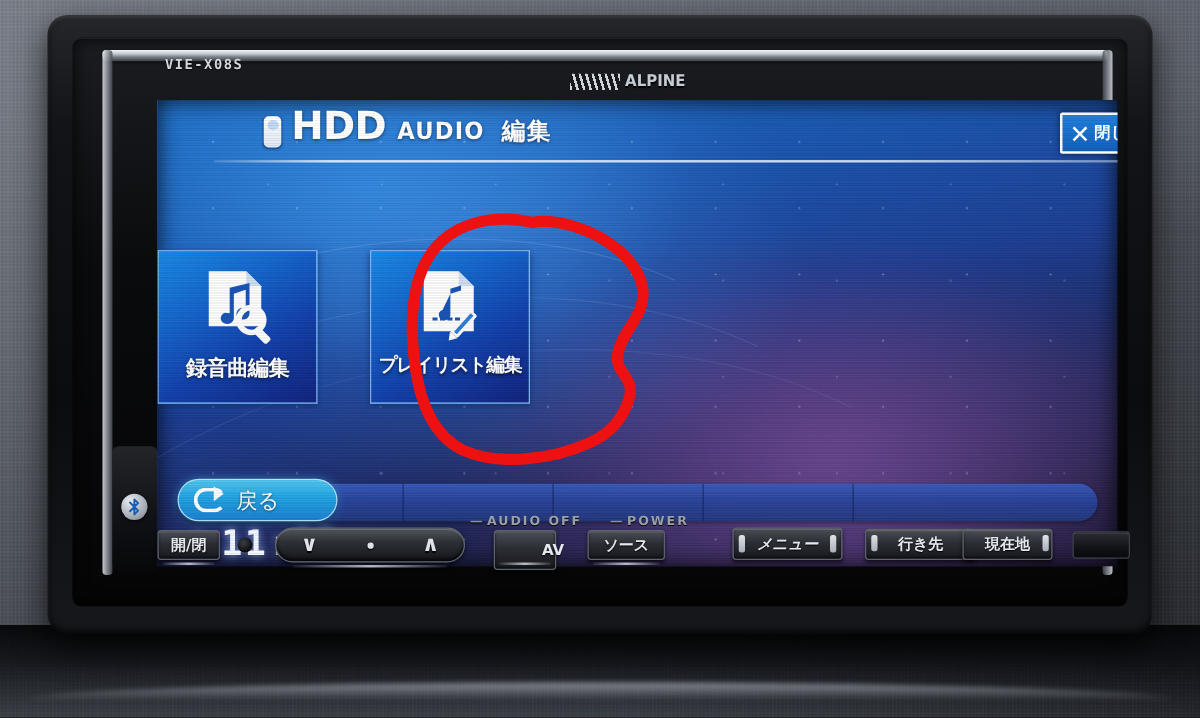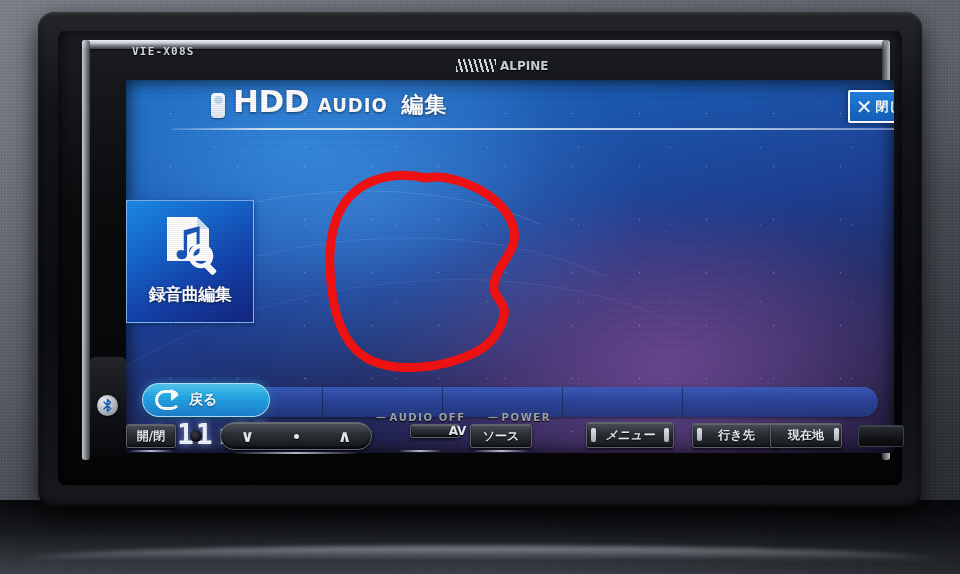--- a/index.html
+++ b/index.html
@@ -105,21 +105,21 @@
   .hdr-icon{position:absolute;left:40px;top:13px;width:14px;height:25px;border-radius:4px;
     background:linear-gradient(180deg,#ffffff,#dfe8f4);
     box-shadow:0 1px 2px rgba(0,0,0,.45);}
   .hdr-icon:after{content:"";position:absolute;left:2.5px;top:3px;width:9px;height:8px;
     border-radius:50%;background:rgba(150,190,235,.55);}
   .hdr-title{position:absolute;left:62px;top:6px;display:flex;align-items:baseline;
     color:#fff;text-shadow:0 1px 3px rgba(0,0,0,.55);}
   .t-hdd{font-size:31px;font-weight:bold;letter-spacing:-.5px;line-height:1;}
   .t-audio{font-size:19px;font-weight:bold;letter-spacing:1px;margin-left:7px;
     transform:scaleX(.95);}
-  .t-edit{font-size:22px;font-weight:bold;margin-left:12px;letter-spacing:1px;}
+  .t-edit{font-size:19px;font-weight:bold;margin-left:12px;letter-spacing:1px;}
   .hdr-rule{position:absolute;left:0;top:48px;width:100%;height:2px;
     background:linear-gradient(90deg,rgba(215,232,255,.15),rgba(225,238,255,.92) 12%,
                rgba(225,238,255,.85) 70%,rgba(215,232,255,.35));}
 
   .close-btn{position:absolute;right:16px;top:10px;height:29px;padding:0 6px;
     display:flex;align-items:center;gap:3px;
     background:linear-gradient(180deg,#1f7fdd,#1260bb);
     border:2px solid #ffffff;border-radius:2px;
     box-shadow:0 0 6px rgba(0,0,0,.5);}
   .close-x{color:#fff;font-size:20px;font-weight:bold;line-height:1;}
@@ -149,21 +149,21 @@
   .back-btn{position:absolute;left:16px;top:303px;width:128px;height:34px;border-radius:17px;
     background:linear-gradient(180deg,#54c8f2 0%,#23a8e6 40%,#1b7fd0 100%);
     border:1px solid rgba(190,235,255,.9);
     box-shadow:0 0 8px rgba(60,170,240,.6), 0 2px 4px rgba(0,0,0,.45);
     display:flex;align-items:center;gap:8px;padding-left:12px;box-sizing:border-box;}
   .back-ico{width:26px;height:20px;border-radius:10px;border:3px solid #fff;
     border-right-color:transparent;position:relative;box-sizing:border-box;}
   .back-ico:after{content:"";position:absolute;right:-1px;top:-4px;
     border-top:6px solid transparent;border-bottom:6px solid transparent;
     border-left:8px solid #fff;}
-  .back-lbl{color:#fff;font-size:14px;font-weight:bold;text-shadow:0 1px 2px rgba(0,0,0,.5);}
+  .back-lbl{color:#fff;font-size:17px;font-weight:normal;text-shadow:0 1px 2px rgba(0,0,0,.5);}
 
   .clock{position:absolute;left:22px;top:341px;display:flex;align-items:center;gap:8px;}
   .snow{color:#eef4ff;font-size:25px;line-height:1;text-shadow:0 0 6px rgba(200,225,255,.8);}
   .clock-time{font-family:"DejaVu Sans Mono","Liberation Mono",monospace;
     font-size:28px;font-weight:bold;color:#f0f5ff;letter-spacing:2px;line-height:1;
     text-shadow:0 0 7px rgba(170,210,255,.75);}
 
   
   .annot{position:absolute;left:196px;top:86px;width:208px;height:206px;pointer-events:none;}
 
@@ -268,20 +268,39 @@
               <path d="M36 2 L36 14 L48 14 Z" fill="#cfe0f2"></path>
               <path d="M18 34 a5.5 5 0 1 0 7.5 4.6 V18 l10 -3.2 v15.5
                        a5.5 5 0 1 0 3.2 4.6 V9 L22 13 v21.5" fill="#1a55b8" transform="translate(-1,-1) scale(0.95) translate(3,4)"></path>
               <circle cx="40" cy="41" r="10" fill="none" stroke="#ffffff" stroke-width="4.5"></circle>
               <rect x="45" y="46" width="6.5" height="15" rx="2" fill="#ffffff" transform="rotate(-45 48 53)"></rect>
             </svg>
           </div>
           <div class="mbtn-lbl">録音曲編集</div>
         </div>
 
+        <div class="mbtn">
+          <div class="mbtn-ico">
+            <svg width="58" height="62" viewBox="0 0 58 62" aria-hidden="true">
+              <path d="M8 2 H36 L48 14 V50 H8 Z" fill="#ffffff"></path>
+              <path d="M36 2 L36 14 L48 14 Z" fill="#cfe0f2"></path>
+              <path d="M23 33 a4.6 4.2 0 1 0 6.3 3.9 V16 l8.5 -2.7 v4 L29.3 20" fill="#1a55b8"></path>
+              <rect x="15" y="39" width="4" height="2.4" fill="#1a55b8"></rect>
+              <rect x="21" y="39" width="4" height="2.4" fill="#1a55b8"></rect>
+              <rect x="27" y="39" width="4" height="2.4" fill="#1a55b8"></rect>
+              <rect x="33" y="39" width="4" height="2.4" fill="#1a55b8"></rect>
+              <g transform="rotate(42 40 44)">
+                <rect x="36" y="32" width="8" height="24" rx="1.5" fill="#ffffff"></rect>
+                <rect x="38.5" y="34" width="3" height="20" fill="#2f7fd8"></rect>
+                <path d="M36 56 L44 56 L40 62 Z" fill="#ffffff"></path>
+              </g>
+            </svg>
+          </div>
+          <div class="mbtn-lbl sm">プレイリスト編集</div>
+        </div>
       </div>
 
       <div class="botbar">
         <div class="seg" style="left:180px"></div>
         <div class="seg" style="left:300px"></div>
         <div class="seg" style="left:420px"></div>
         <div class="seg" style="left:540px"></div>
       </div>
 
       <div class="back-btn">
@@ -317,21 +336,21 @@
 
       <div class="hole" style="left:132px;top:20px;"></div>
 
       <div class="rocker" style="left:162px;top:12px;width:152px;height:28px;">
         <span class="chev">∨</span>
         <span class="dot"></span>
         <span class="chev">∧</span>
       </div>
       <div class="pbtn-under" style="left:176px;top:42px;width:124px;"></div>
 
-      <div class="pbtn" style="left:352px;top:14px;width:50px;height:14px;padding-left:45px;">
+      <div class="pbtn" style="left:337px;top:14px;width:50px;height:32px;padding-left:45px;">
         <span>AV</span>
       </div>
       <div class="pbtn-under" style="left:341px;top:40px;width:42px;"></div>
 
       <div class="pbtn" style="left:412px;top:14px;width:62px;height:24px;">
         <span>ソース</span>
       </div>
       <div class="pbtn-under" style="left:416px;top:40px;width:54px;"></div>
 
       <div class="pbtn wide" style="left:528px;top:12px;width:88px;height:26px;font-style:italic;">

